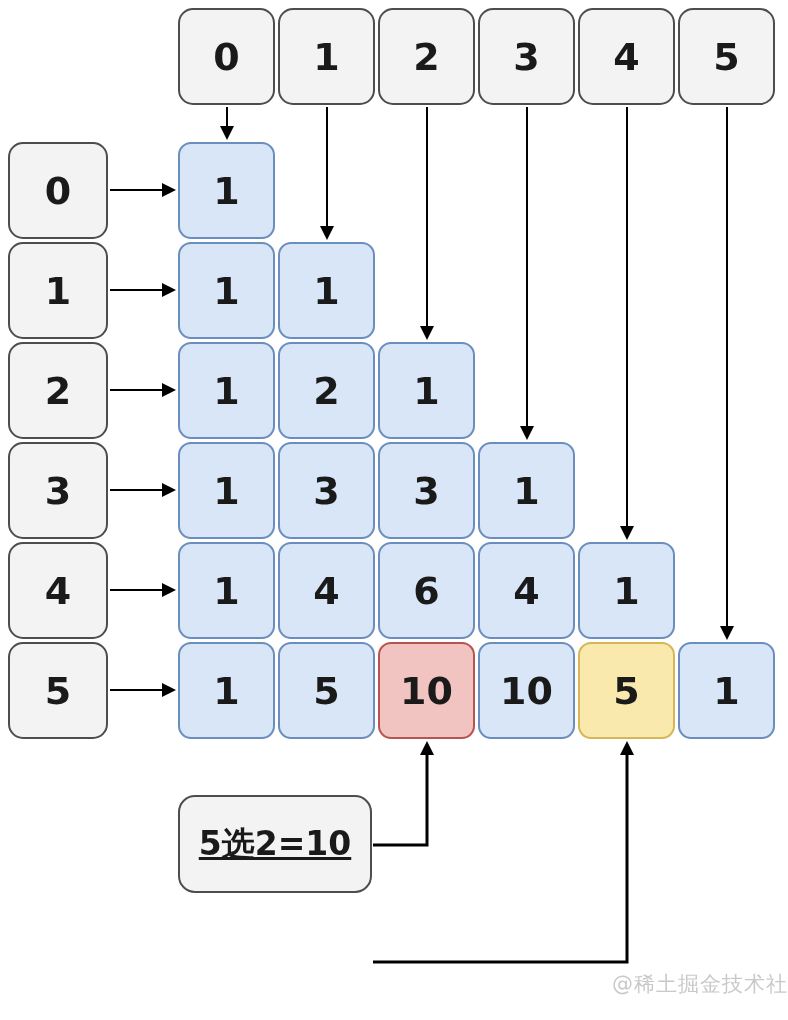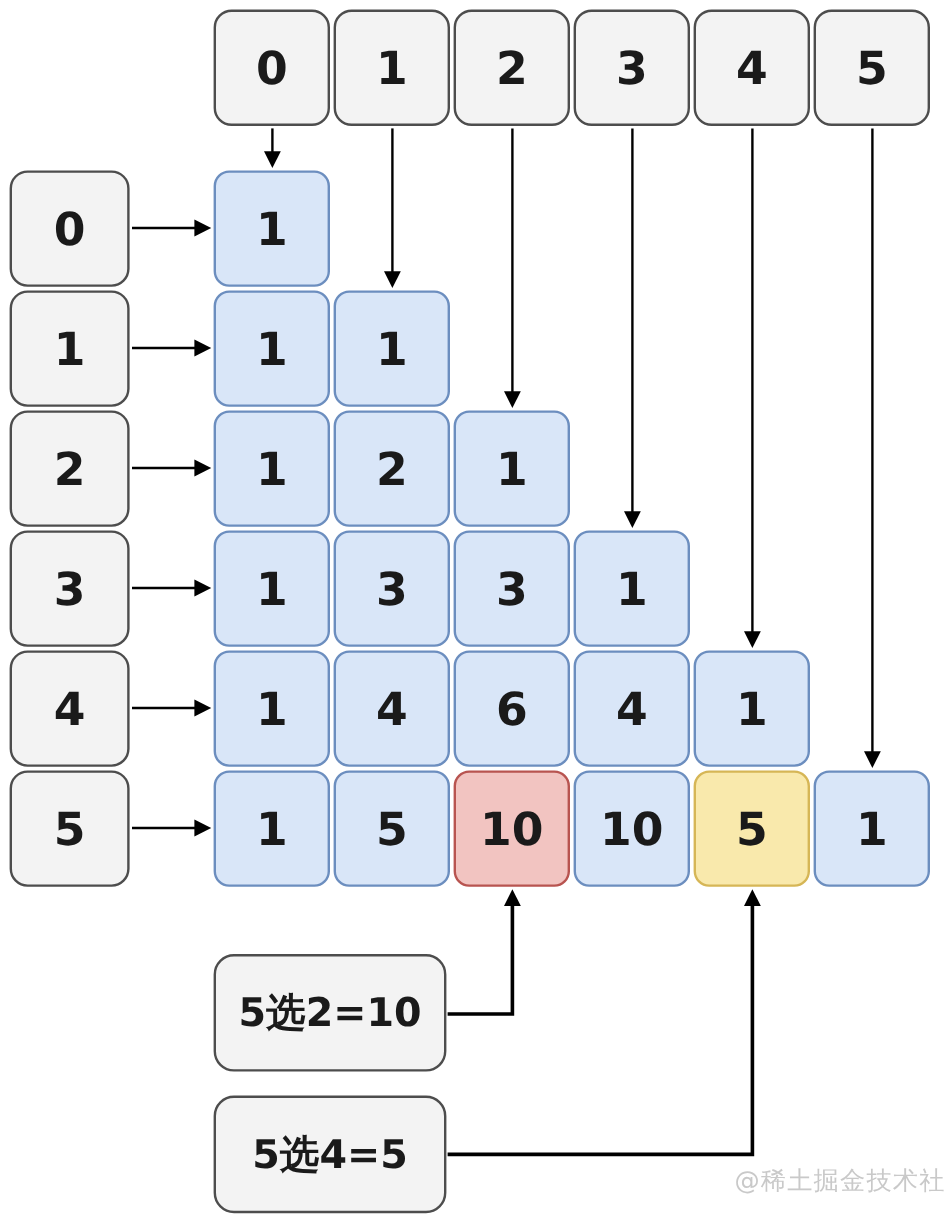--- a/index.html
+++ b/index.html
@@ -17,21 +17,21 @@
     border-radius:15px;font-size:38px;
   }
   .cell{
     width:97px;height:97px;background:#d9e6f8;border:2px solid #6c8ebf;
     border-radius:13px;font-size:38px;
   }
   .cell.red{background:#f2c4c1;border-color:#b85450;}
   .cell.yellow{background:#f9e9ac;border-color:#d6b656;}
   .note{
     width:194px;height:98px;background:#f3f3f3;border:2px solid #4d4d4d;
-    border-radius:17px;font-size:33px;
+    border-radius:17px;font-size:33px;text-decoration:underline;
   }
   .watermark{
     position:absolute;left:612px;top:970px;width:176px;
     font-size:21px;color:#c9c9c9;font-weight:normal;letter-spacing:1px;
     white-space:nowrap;
   }
 </style>
 </head>
 <body>
 
@@ -135,17 +135,16 @@
   <div class="box cell" style="left:578px;top:542px">1</div>
 
   <div class="box cell" style="left:178px;top:642px">1</div>
   <div class="box cell" style="left:278px;top:642px">5</div>
   <div class="box cell red" style="left:378px;top:642px">10</div>
   <div class="box cell" style="left:478px;top:642px">10</div>
   <div class="box cell yellow" style="left:578px;top:642px">5</div>
   <div class="box cell" style="left:678px;top:642px">1</div>
 
   <div class="box note" style="left:178px;top:795px">5选2=10</div>
-  <div class="box note" style="left:178px;top:913px">5选4=5</div>
 
   <div class="watermark">@稀土掘金技术社区</div>
 
 </div>
 
 </body></html>

